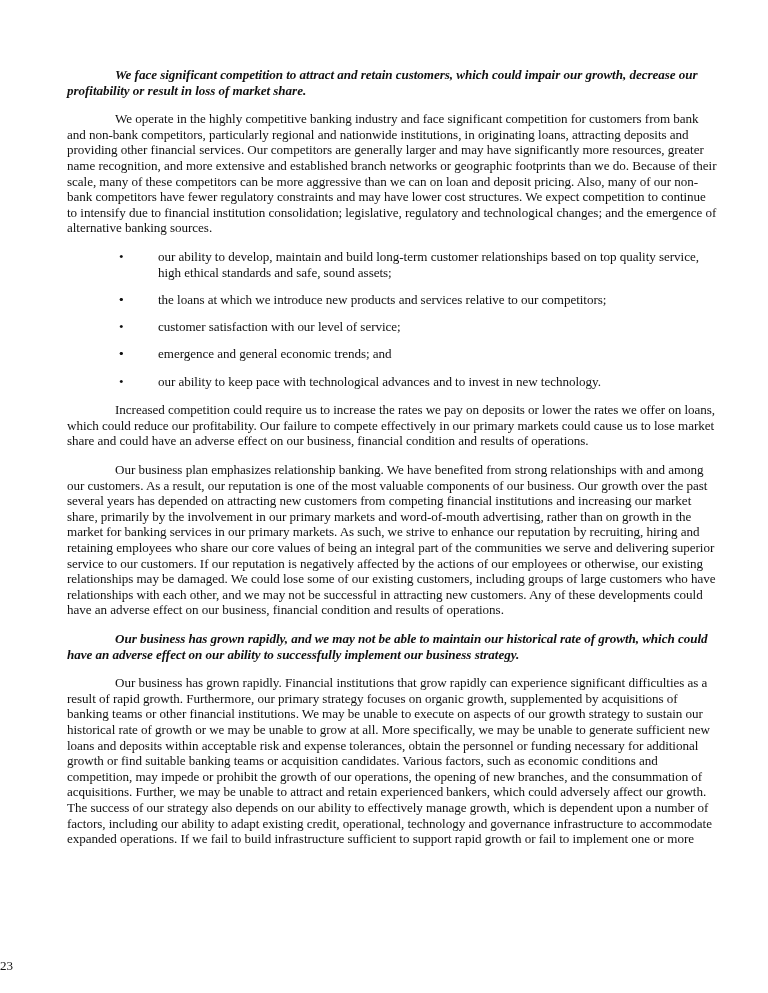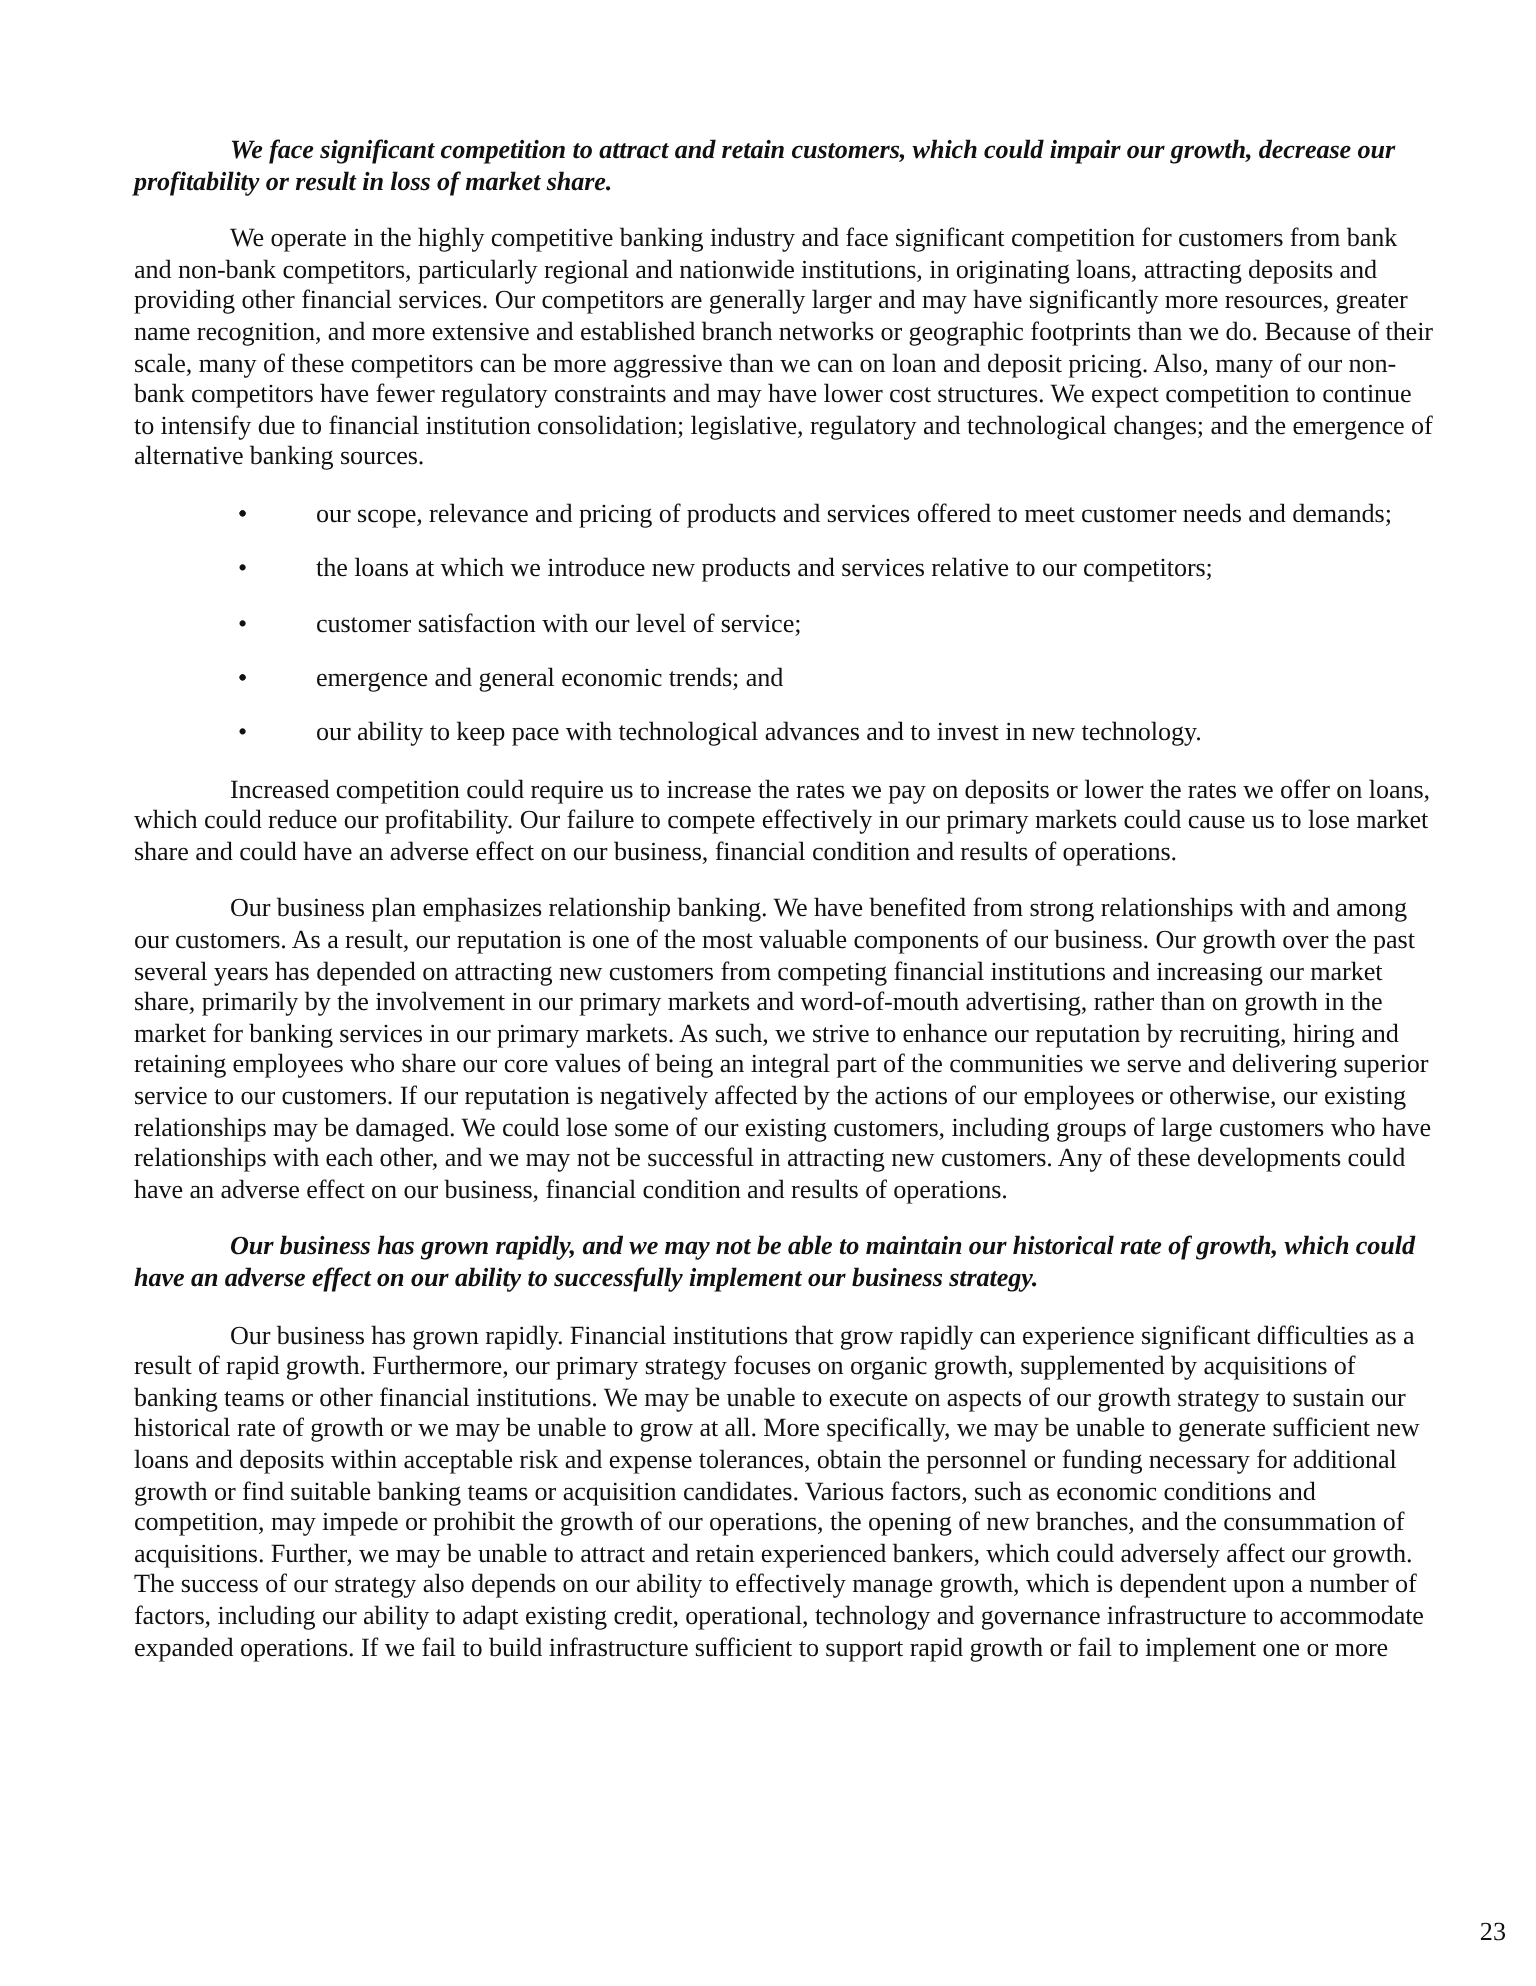--- a/index.html
+++ b/index.html
@@ -49,43 +49,43 @@
       margin: 0 0 11.7px 0;
     }
     ul.bullets li .bullet {
       position: absolute;
       left: 52px;
       top: 0;
     }
     .page-number {
       position: absolute;
       left: 0;
-      right: 15px;
+      right: 0;
       top: 958px;
-      text-align: right;
+      text-align: left;
       font-family: "Liberation Serif", serif;
       font-size: 13.1px;
       color: #111111;
     }
   </style>
 </head>
 <body>
 
 <div class="page">
 
   <section>
     <p class="heading">We face significant competition to attract and retain customers, which could impair our growth, decrease our profitability or result in loss of market share.</p>
     <p class="para">We operate in the highly competitive banking industry and face significant competition for customers from bank and non-bank competitors, particularly regional and nationwide institutions, in originating loans, attracting deposits and providing other financial services. Our competitors are generally larger and may have significantly more resources, greater name recognition, and more extensive and established branch networks or geographic footprints than we do. Because of their scale, many of these competitors can be more aggressive than we can on loan and deposit pricing. Also, many of our non-bank competitors have fewer regulatory constraints and may have lower cost structures. We expect competition to continue to intensify due to financial institution consolidation; legislative, regulatory and technological changes; and the emergence of alternative banking sources.</p>
     <ul class="bullets">
       <li>
         <span class="bullet">•</span>
+        <span>our ability to develop, maintain and build long-term customer relationships based on top quality service, high ethical standards and safe, sound assets;</span>
       </li>
       <li>
         <span class="bullet">•</span>
-        <span>our scope, relevance and pricing of products and services offered to meet customer needs and demands;</span>
       </li>
       <li>
         <span class="bullet">•</span>
         <span>the loans at which we introduce new products and services relative to our competitors;</span>
       </li>
       <li>
         <span class="bullet">•</span>
         <span>customer satisfaction with our level of service;</span>
       </li>
       <li>

